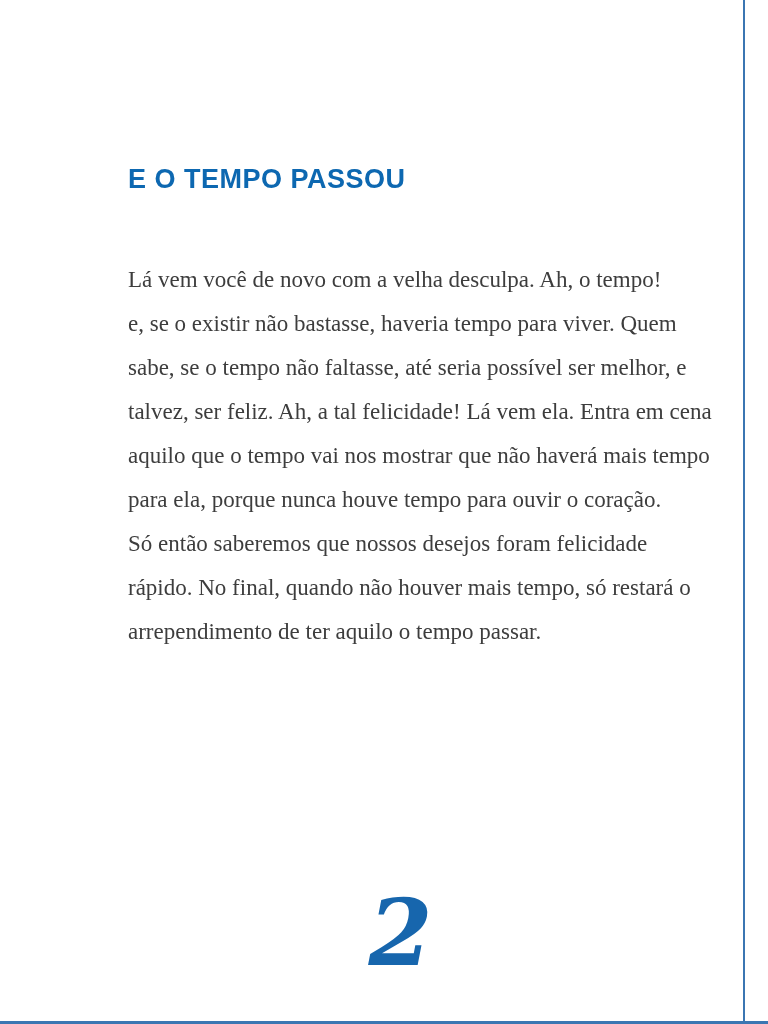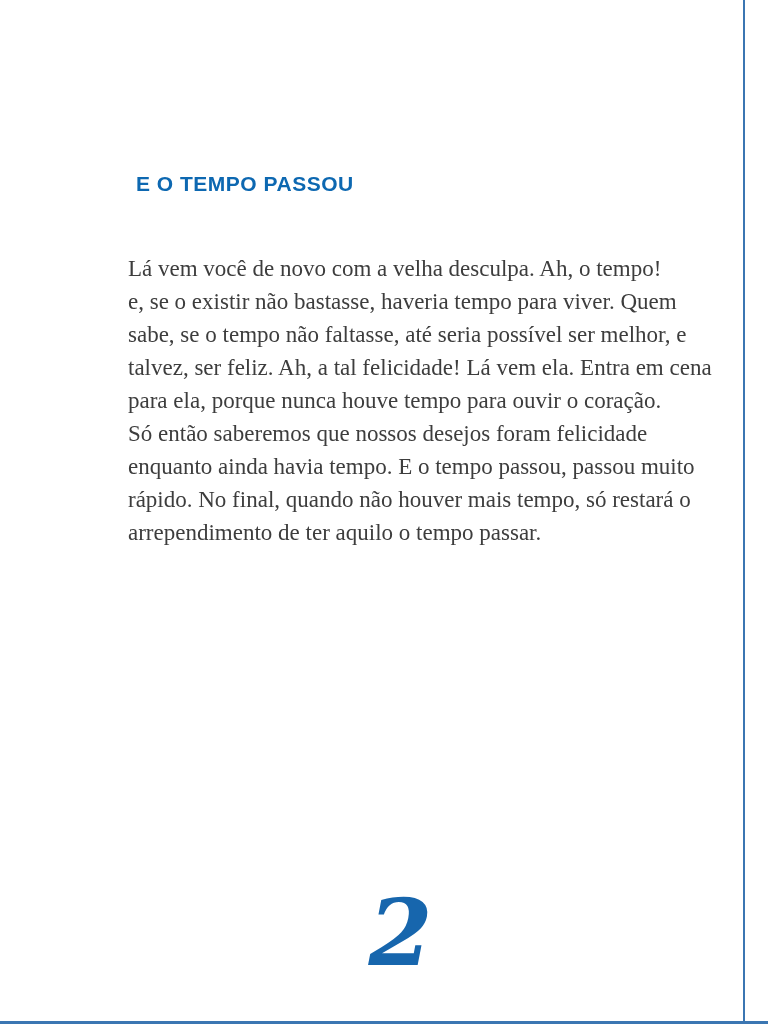--- a/index.html
+++ b/index.html
@@ -33,42 +33,43 @@
     bottom: 0;
     width: 768px;
     height: 3px;
     background: #3b76b2;
   }
 
   .chapter-title {
     position: absolute;
     left: 128px;
     top: 164px;
-    margin: 8px;
+    margin: 0;
     font-family: "Liberation Sans", sans-serif;
     font-weight: bold;
-    font-size: 21px;
+    font-size: 27px;
     letter-spacing: 0.5px;
     color: #0d68b1;
     white-space: nowrap;
   }
 
   .body-text {
     position: absolute;
     left: 128px;
     top: 252px;
     width: 600px;
     font-family: "Liberation Serif", serif;
     font-size: 23px;
     color: #3d3d3d;
   }
   .body-text div {
     white-space: nowrap;
     line-height: 33px;
     height: 33px;
+    margin-top: 11px;
   }
 
   .page-number {
     position: absolute;
     left: 128px;
     top: 878px;
     width: 545px;
     text-align: center;
     font-family: "DejaVu Serif", serif;
     font-style: italic;
@@ -83,23 +84,23 @@
 
 <div class="page">
 
   <h1 class="chapter-title">E O TEMPO PASSOU</h1>
 
   <div class="body-text">
       <div>Lá vem você de novo com a velha desculpa. Ah, o tempo!</div>
       <div>e, se o existir não bastasse, haveria tempo para viver. Quem</div>
       <div>sabe, se o tempo não faltasse, até seria possível ser melhor, e</div>
       <div>talvez, ser feliz. Ah, a tal felicidade! Lá vem ela. Entra em cena</div>
+      <div>aquilo que o tempo vai nos mostrar que não haverá mais tempo</div>
       <div>para ela, porque nunca houve tempo para ouvir o coração.</div>
       <div>Só então saberemos que nossos desejos foram felicidade</div>
-      <div>enquanto ainda havia tempo. E o tempo passou, passou muito</div>
       <div>rápido. No final, quando não houver mais tempo, só restará o</div>
       <div>arrependimento de ter aquilo o tempo passar.</div>
     </div>
 
   <div class="page-number">2</div>
 
   <div class="right-rule"></div>
   <div class="bottom-rule"></div>
 
 </div>

